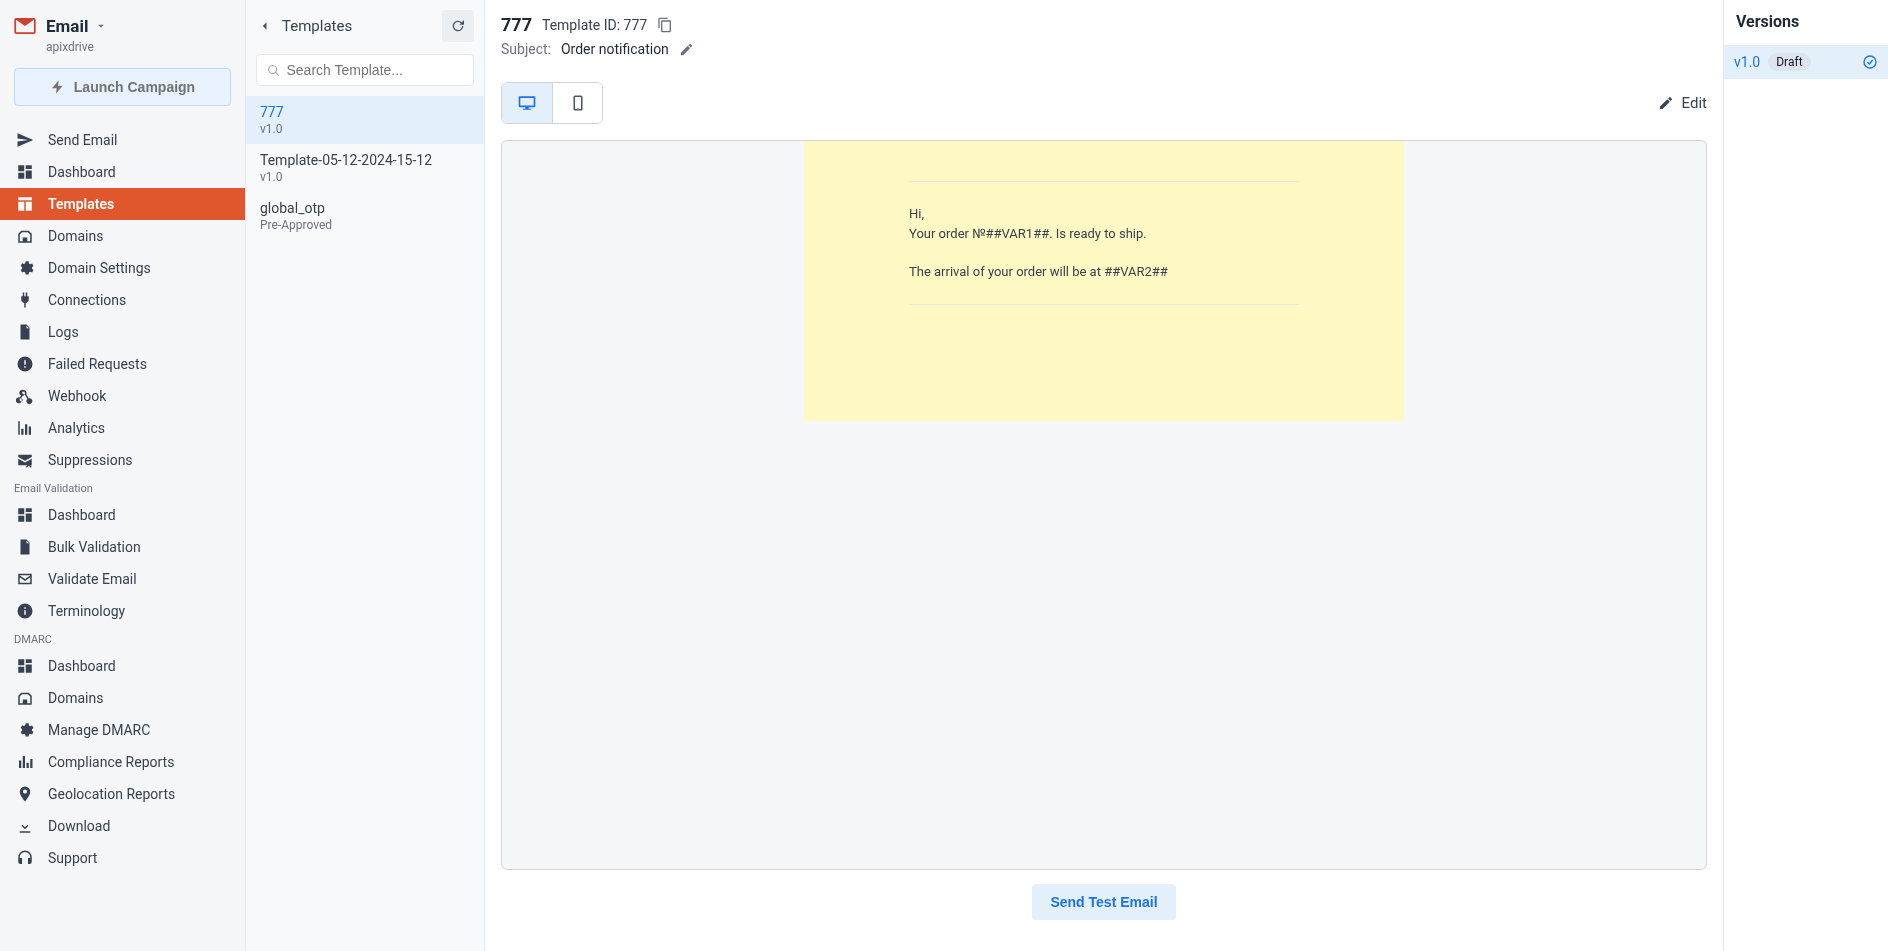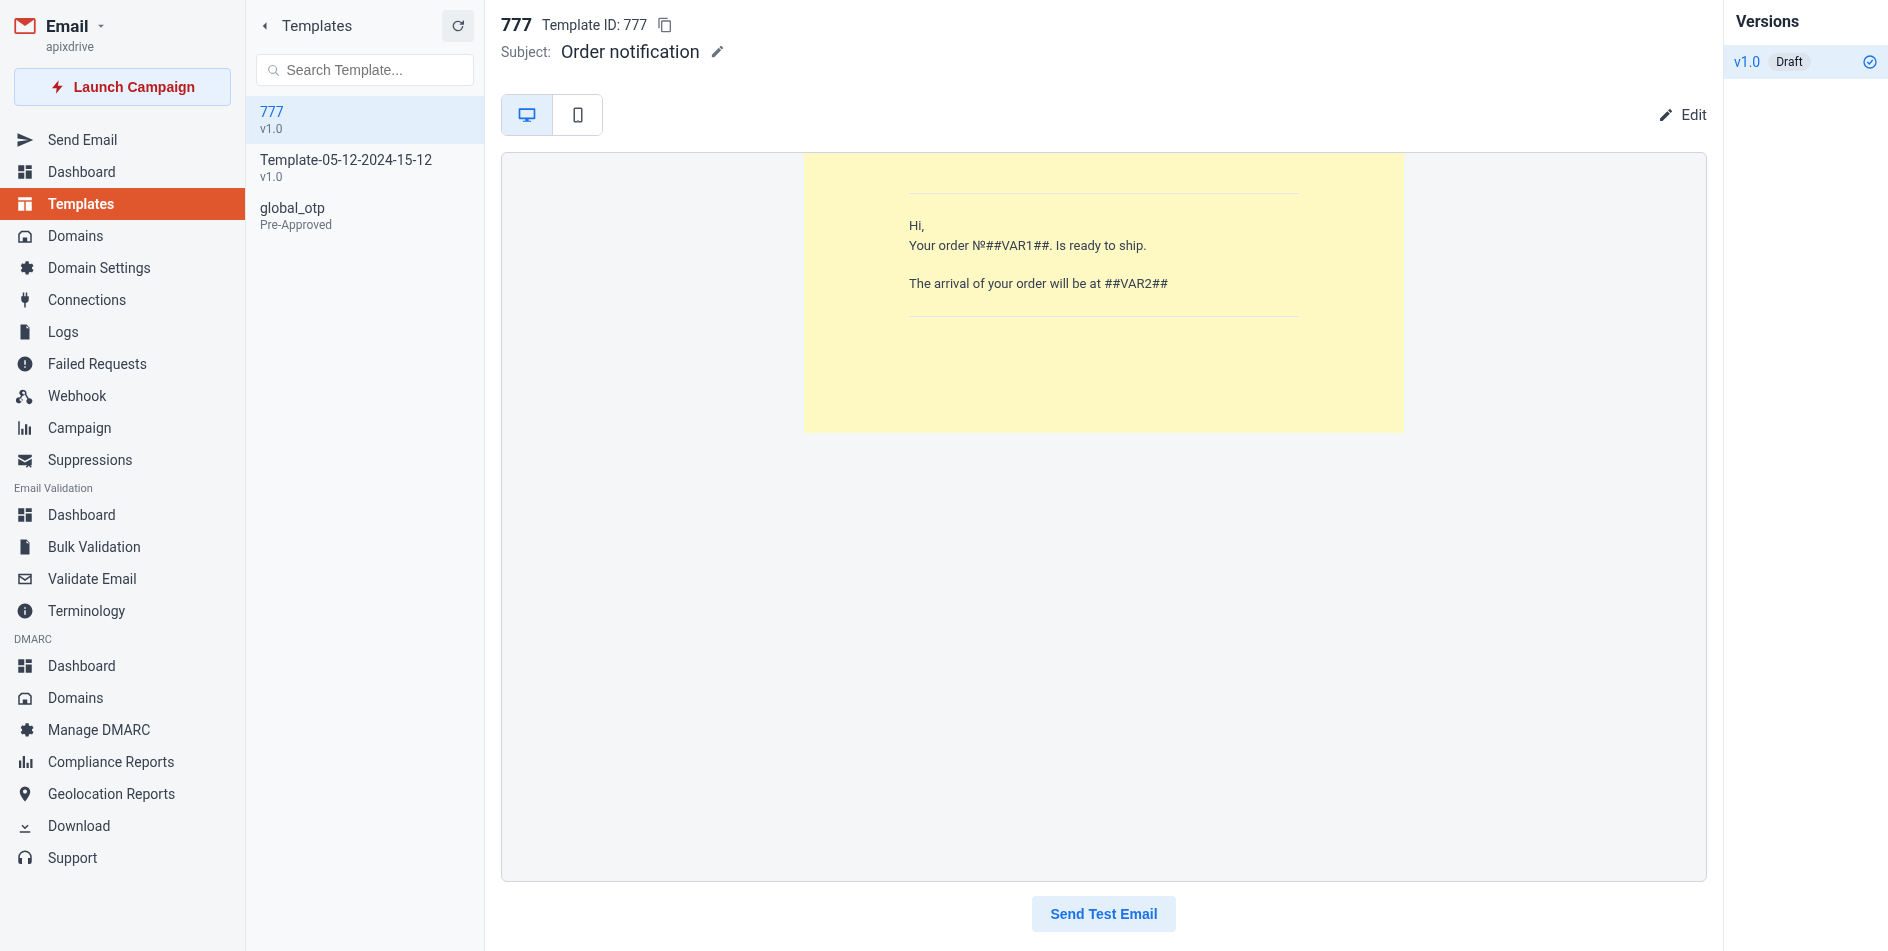--- a/index.html
+++ b/index.html
@@ -37,21 +37,21 @@
   font-size: 12px;
   color: #6b7280;
   margin-bottom: 14px;
 }
 .launch-wrap { padding: 0 14px; margin-bottom: 18px; }
 .launch {
   width: 100%;
   background: #e8f2fe;
   border: 1px solid #bcd7f7;
   border-radius: 4px;
-  color: #b91c1c;
+  color: #737373;
   font-weight: 600;
   font-size: 14px;
   padding: 10px 0;
   display: flex;
   align-items: center;
   justify-content: center;
   gap: 8px;
   cursor: pointer;
 }
 .nav .item {
@@ -143,23 +143,23 @@
   flex:1;
   background: #fff;
   display:flex;
   flex-direction:column;
   padding: 14px 16px 16px 16px;
 }
 .mh-row { display:flex; align-items:center; gap:10px; margin-bottom:6px;}
 .mh-title { font-size: 18px; font-weight:700; }
 .mh-id-label { font-size:14px; color:#374151; }
 .mh-copy { color:#6b7280; cursor:pointer; display:flex; align-items:center; }
-.mh-subject-row { display:flex; align-items:center; gap:10px; margin-bottom:32px;}
+.mh-subject-row { display:flex; align-items:center; gap:10px; margin-bottom:25px;}
 .mh-subject-label { color:#6b7280; font-size:14px; }
-.mh-subject { font-size:18px; }
+.mh-subject { font-size:14px; }
 .mh-edit-sub { color:#6b7280; cursor:pointer; display:flex; align-items:center; }
 
 .toolbar-row { display:flex; align-items:center; margin-bottom:16px; }
 .preview-toggle {
   display:flex; border:1px solid #d1d5db; border-radius:6px; overflow:hidden;
 }
 .pt-btn {
   width:50px; height:40px; display:flex; align-items:center; justify-content:center;
   cursor:pointer; color:#4b5563; background:#fff;
 }
@@ -293,21 +293,21 @@
         <div class="item">
           <svg viewBox="0 0 24 24">
             <path fill="currentColor" d="M10 4a4 4 0 0 1 3.7 5.5L17 15a4 4 0 1 1-1.8.9l-3.5-5.8A4 4 0 1 1 10 4Zm0 2a2 2 0 1 0 0 4 2 2 0 0 0 0-4ZM5 14l3.4-5.6 1.7 1L6.8 15a2 2 0 1 0 1.7 1l-1.8-.9A4 4 0 1 1 5 14Z"></path>
           </svg>
           <span>Webhook</span>
         </div>
         <div class="item">
           <svg viewBox="0 0 24 24">
             <path fill="currentColor" d="M3 3h2v18H3V3Zm4 10h3v8H7v-8Zm5-6h3v14h-3V7Zm5 3h3v11h-3V10Z"></path>
           </svg>
-          <span>Campaign</span>
+          <span>Analytics</span>
         </div>
         <div class="item">
           <svg viewBox="0 0 24 24">
             <path fill="currentColor" d="M3 5h18v3l-9 5-9-5V5Zm0 5.2 9 5 9-5V19H3v-8.8ZM21 21l-1.4 1.4L17 19.8l-2.6 2.6L13 21l2.6-2.6L13 15.8l1.4-1.4 2.6 2.6 2.6-2.6L21 15.8l-2.6 2.6L21 21Z"></path>
           </svg>
           <span>Suppressions</span>
         </div>
         <div class="group-label">Email Validation</div>
         <div class="item">
           <svg viewBox="0 0 24 24">

